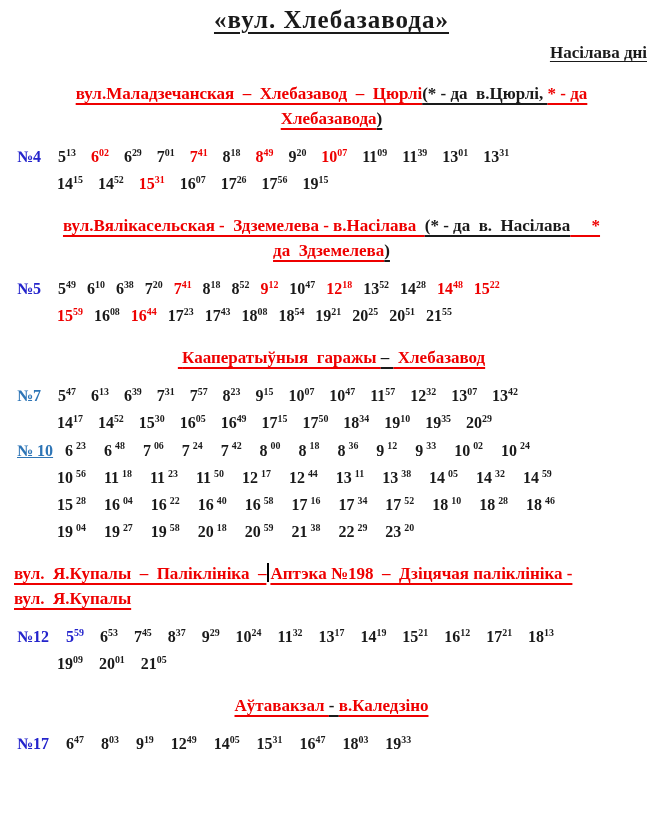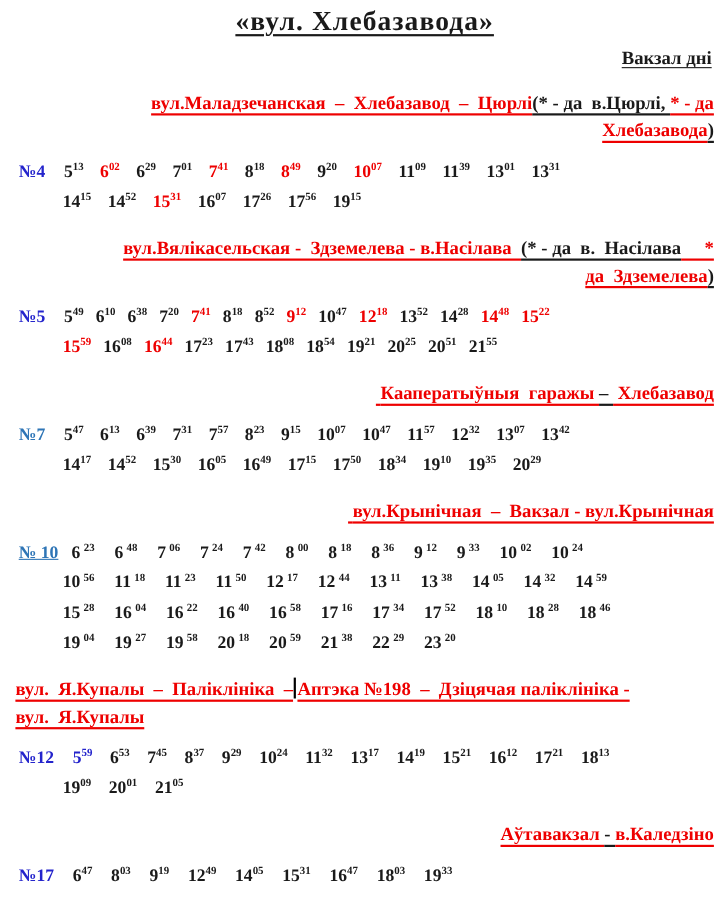--- a/index.html
+++ b/index.html
@@ -15,21 +15,21 @@
   }
   .workdays{
     text-align:right;font-size:17px;margin-top:9px;padding-right:2px;
     text-decoration:underline;text-underline-offset:3px;
   }
   .route-section{margin:0;}
   .route-header{
     font-size:17px;line-height:1.45;margin:19px 0 9px 0;
     white-space:pre-wrap;
   }
-  .route-header.center{text-align:right;}
+  .route-header.center{text-align:center;}
   .route-header.left{text-align:left;}
   .hpart{text-decoration:underline;text-decoration-thickness:1.5px;text-underline-offset:4px;}
   .caret{
     display:inline-block;width:2px;height:19px;background:#000;
     vertical-align:-3px;margin:0 1px;
   }
   .time-row{font-size:16px;line-height:23px;white-space:nowrap;padding-left:3px;}
   .time-row.cont{padding-left:43px;}
   .route-label{display:inline-block;margin-right:17px;font-size:16px;}
   .time{margin-right:15px;}
@@ -39,39 +39,38 @@
   [data-name="section-route-10"] .time{margin-right:18px;}
   [data-name="section-route-10"] .route-label{margin-right:12px;text-decoration:underline;}
   [data-name="section-route-12"] .time{margin-right:16px;}
   [data-name="section-route-17"] .time{margin-right:17px;}
 </style>
 </head>
 <body>
 
 <div class="page" data-name="timetable-document">
   <div class="doc-title" data-name="page-title">«вул.  Хлебазавода»</div>
-  <div class="workdays" data-name="workdays-label">Вакзал дні</div>
+  <div class="workdays" data-name="workdays-label">Насілава дні</div>
   <div id="sections" data-name="route-sections-container">
       <section class="route-section" data-name="section-route-4">
         <div class="route-header center" data-name="route-4-header"><span class="hpart" data-name="route-4-header-text" style="color: rgb(238, 0, 0); text-decoration-color: rgb(238, 0, 0);">вул.Маладзечанская  –  Хлебазавод  –  Цюрлі</span><span class="hpart" data-name="route-4-header-text" style="color: rgb(26, 26, 26); text-decoration-color: rgb(26, 26, 26);">(* - да  в.Цюрлі, </span><span class="hpart" data-name="route-4-header-text" style="color: rgb(238, 0, 0); text-decoration-color: rgb(238, 0, 0);">* - да</span><br><span class="hpart" data-name="route-4-header-text" style="color: rgb(238, 0, 0); text-decoration-color: rgb(238, 0, 0);">Хлебазавода</span><span class="hpart" data-name="route-4-header-text" style="color: rgb(26, 26, 26); text-decoration-color: rgb(26, 26, 26);">)</span></div>
         <div class="time-row" data-name="route-4-times-row-1"><span class="route-label" data-name="route-4-number-label" style="color: rgb(36, 36, 204);">№4</span><span class="time" data-name="departure-time" style="color: rgb(26, 26, 26);"><span>5</span><sup>13</sup></span><span class="time" data-name="departure-time" style="color: rgb(238, 0, 0);"><span>6</span><sup>02</sup></span><span class="time" data-name="departure-time" style="color: rgb(26, 26, 26);"><span>6</span><sup>29</sup></span><span class="time" data-name="departure-time" style="color: rgb(26, 26, 26);"><span>7</span><sup>01</sup></span><span class="time" data-name="departure-time" style="color: rgb(238, 0, 0);"><span>7</span><sup>41</sup></span><span class="time" data-name="departure-time" style="color: rgb(26, 26, 26);"><span>8</span><sup>18</sup></span><span class="time" data-name="departure-time" style="color: rgb(238, 0, 0);"><span>8</span><sup>49</sup></span><span class="time" data-name="departure-time" style="color: rgb(26, 26, 26);"><span>9</span><sup>20</sup></span><span class="time" data-name="departure-time" style="color: rgb(238, 0, 0);"><span>10</span><sup>07</sup></span><span class="time" data-name="departure-time" style="color: rgb(26, 26, 26);"><span>11</span><sup>09</sup></span><span class="time" data-name="departure-time" style="color: rgb(26, 26, 26);"><span>11</span><sup>39</sup></span><span class="time" data-name="departure-time" style="color: rgb(26, 26, 26);"><span>13</span><sup>01</sup></span><span class="time" data-name="departure-time" style="color: rgb(26, 26, 26);"><span>13</span><sup>31</sup></span></div>
         <div class="time-row cont" data-name="route-4-times-row-2"><span class="time" data-name="departure-time" style="color: rgb(26, 26, 26);"><span>14</span><sup>15</sup></span><span class="time" data-name="departure-time" style="color: rgb(26, 26, 26);"><span>14</span><sup>52</sup></span><span class="time" data-name="departure-time" style="color: rgb(238, 0, 0);"><span>15</span><sup>31</sup></span><span class="time" data-name="departure-time" style="color: rgb(26, 26, 26);"><span>16</span><sup>07</sup></span><span class="time" data-name="departure-time" style="color: rgb(26, 26, 26);"><span>17</span><sup>26</sup></span><span class="time" data-name="departure-time" style="color: rgb(26, 26, 26);"><span>17</span><sup>56</sup></span><span class="time" data-name="departure-time" style="color: rgb(26, 26, 26);"><span>19</span><sup>15</sup></span></div>
       </section>
       <section class="route-section" data-name="section-route-5">
         <div class="route-header center" data-name="route-5-header"><span class="hpart" data-name="route-5-header-text" style="color: rgb(238, 0, 0); text-decoration-color: rgb(238, 0, 0);">вул.Вялікасельская -  Здземелева - в.Насілава  </span><span class="hpart" data-name="route-5-header-text" style="color: rgb(26, 26, 26); text-decoration-color: rgb(26, 26, 26);">(* - да  в.  Насілава</span><span class="hpart" data-name="route-5-header-text" style="color: rgb(238, 0, 0); text-decoration-color: rgb(238, 0, 0);">     *</span><br><span class="hpart" data-name="route-5-header-text" style="color: rgb(238, 0, 0); text-decoration-color: rgb(238, 0, 0);">да  Здземелева</span><span class="hpart" data-name="route-5-header-text" style="color: rgb(26, 26, 26); text-decoration-color: rgb(26, 26, 26);">)</span></div>
         <div class="time-row" data-name="route-5-times-row-1"><span class="route-label" data-name="route-5-number-label" style="color: rgb(36, 36, 204);">№5</span><span class="time" data-name="departure-time" style="color: rgb(26, 26, 26);"><span>5</span><sup>49</sup></span><span class="time" data-name="departure-time" style="color: rgb(26, 26, 26);"><span>6</span><sup>10</sup></span><span class="time" data-name="departure-time" style="color: rgb(26, 26, 26);"><span>6</span><sup>38</sup></span><span class="time" data-name="departure-time" style="color: rgb(26, 26, 26);"><span>7</span><sup>20</sup></span><span class="time" data-name="departure-time" style="color: rgb(238, 0, 0);"><span>7</span><sup>41</sup></span><span class="time" data-name="departure-time" style="color: rgb(26, 26, 26);"><span>8</span><sup>18</sup></span><span class="time" data-name="departure-time" style="color: rgb(26, 26, 26);"><span>8</span><sup>52</sup></span><span class="time" data-name="departure-time" style="color: rgb(238, 0, 0);"><span>9</span><sup>12</sup></span><span class="time" data-name="departure-time" style="color: rgb(26, 26, 26);"><span>10</span><sup>47</sup></span><span class="time" data-name="departure-time" style="color: rgb(238, 0, 0);"><span>12</span><sup>18</sup></span><span class="time" data-name="departure-time" style="color: rgb(26, 26, 26);"><span>13</span><sup>52</sup></span><span class="time" data-name="departure-time" style="color: rgb(26, 26, 26);"><span>14</span><sup>28</sup></span><span class="time" data-name="departure-time" style="color: rgb(238, 0, 0);"><span>14</span><sup>48</sup></span><span class="time" data-name="departure-time" style="color: rgb(238, 0, 0);"><span>15</span><sup>22</sup></span></div>
         <div class="time-row cont" data-name="route-5-times-row-2"><span class="time" data-name="departure-time" style="color: rgb(238, 0, 0);"><span>15</span><sup>59</sup></span><span class="time" data-name="departure-time" style="color: rgb(26, 26, 26);"><span>16</span><sup>08</sup></span><span class="time" data-name="departure-time" style="color: rgb(238, 0, 0);"><span>16</span><sup>44</sup></span><span class="time" data-name="departure-time" style="color: rgb(26, 26, 26);"><span>17</span><sup>23</sup></span><span class="time" data-name="departure-time" style="color: rgb(26, 26, 26);"><span>17</span><sup>43</sup></span><span class="time" data-name="departure-time" style="color: rgb(26, 26, 26);"><span>18</span><sup>08</sup></span><span class="time" data-name="departure-time" style="color: rgb(26, 26, 26);"><span>18</span><sup>54</sup></span><span class="time" data-name="departure-time" style="color: rgb(26, 26, 26);"><span>19</span><sup>21</sup></span><span class="time" data-name="departure-time" style="color: rgb(26, 26, 26);"><span>20</span><sup>25</sup></span><span class="time" data-name="departure-time" style="color: rgb(26, 26, 26);"><span>20</span><sup>51</sup></span><span class="time" data-name="departure-time" style="color: rgb(26, 26, 26);"><span>21</span><sup>55</sup></span></div>
       </section>
       <section class="route-section" data-name="section-route-7">
         <div class="route-header center" data-name="route-7-header"><span class="hpart" data-name="route-7-header-text" style="color: rgb(238, 0, 0); text-decoration-color: rgb(238, 0, 0);"> Кааператыўныя  гаражы </span><span class="hpart" data-name="route-7-header-text" style="color: rgb(26, 26, 26); text-decoration-color: rgb(26, 26, 26);">– </span><span class="hpart" data-name="route-7-header-text" style="color: rgb(238, 0, 0); text-decoration-color: rgb(238, 0, 0);"> Хлебазавод</span></div>
         <div class="time-row" data-name="route-7-times-row-1"><span class="route-label" data-name="route-7-number-label" style="color: rgb(46, 117, 182);">№7</span><span class="time" data-name="departure-time" style="color: rgb(26, 26, 26);"><span>5</span><sup>47</sup></span><span class="time" data-name="departure-time" style="color: rgb(26, 26, 26);"><span>6</span><sup>13</sup></span><span class="time" data-name="departure-time" style="color: rgb(26, 26, 26);"><span>6</span><sup>39</sup></span><span class="time" data-name="departure-time" style="color: rgb(26, 26, 26);"><span>7</span><sup>31</sup></span><span class="time" data-name="departure-time" style="color: rgb(26, 26, 26);"><span>7</span><sup>57</sup></span><span class="time" data-name="departure-time" style="color: rgb(26, 26, 26);"><span>8</span><sup>23</sup></span><span class="time" data-name="departure-time" style="color: rgb(26, 26, 26);"><span>9</span><sup>15</sup></span><span class="time" data-name="departure-time" style="color: rgb(26, 26, 26);"><span>10</span><sup>07</sup></span><span class="time" data-name="departure-time" style="color: rgb(26, 26, 26);"><span>10</span><sup>47</sup></span><span class="time" data-name="departure-time" style="color: rgb(26, 26, 26);"><span>11</span><sup>57</sup></span><span class="time" data-name="departure-time" style="color: rgb(26, 26, 26);"><span>12</span><sup>32</sup></span><span class="time" data-name="departure-time" style="color: rgb(26, 26, 26);"><span>13</span><sup>07</sup></span><span class="time" data-name="departure-time" style="color: rgb(26, 26, 26);"><span>13</span><sup>42</sup></span></div>
         <div class="time-row cont" data-name="route-7-times-row-2"><span class="time" data-name="departure-time" style="color: rgb(26, 26, 26);"><span>14</span><sup>17</sup></span><span class="time" data-name="departure-time" style="color: rgb(26, 26, 26);"><span>14</span><sup>52</sup></span><span class="time" data-name="departure-time" style="color: rgb(26, 26, 26);"><span>15</span><sup>30</sup></span><span class="time" data-name="departure-time" style="color: rgb(26, 26, 26);"><span>16</span><sup>05</sup></span><span class="time" data-name="departure-time" style="color: rgb(26, 26, 26);"><span>16</span><sup>49</sup></span><span class="time" data-name="departure-time" style="color: rgb(26, 26, 26);"><span>17</span><sup>15</sup></span><span class="time" data-name="departure-time" style="color: rgb(26, 26, 26);"><span>17</span><sup>50</sup></span><span class="time" data-name="departure-time" style="color: rgb(26, 26, 26);"><span>18</span><sup>34</sup></span><span class="time" data-name="departure-time" style="color: rgb(26, 26, 26);"><span>19</span><sup>10</sup></span><span class="time" data-name="departure-time" style="color: rgb(26, 26, 26);"><span>19</span><sup>35</sup></span><span class="time" data-name="departure-time" style="color: rgb(26, 26, 26);"><span>20</span><sup>29</sup></span></div>
       </section>
       <section class="route-section" data-name="section-route-10">
-        <div class="route-header center" data-name="route-10-header"><span class="hpart" data-name="route-10-header-text" style="color: rgb(238, 0, 0); text-decoration-color: rgb(238, 0, 0);"> вул.Крынічная  –  Вакзал - вул.Крынічная</span></div>
         <div class="time-row" data-name="route-10-times-row-1"><span class="route-label" data-name="route-10-number-label" style="color: rgb(46, 117, 182);">№&nbsp;10</span><span class="time spaced" data-name="departure-time" style="color: rgb(26, 26, 26);"><span>6</span><sup>23</sup></span><span class="time spaced" data-name="departure-time" style="color: rgb(26, 26, 26);"><span>6</span><sup>48</sup></span><span class="time spaced" data-name="departure-time" style="color: rgb(26, 26, 26);"><span>7</span><sup>06</sup></span><span class="time spaced" data-name="departure-time" style="color: rgb(26, 26, 26);"><span>7</span><sup>24</sup></span><span class="time spaced" data-name="departure-time" style="color: rgb(26, 26, 26);"><span>7</span><sup>42</sup></span><span class="time spaced" data-name="departure-time" style="color: rgb(26, 26, 26);"><span>8</span><sup>00</sup></span><span class="time spaced" data-name="departure-time" style="color: rgb(26, 26, 26);"><span>8</span><sup>18</sup></span><span class="time spaced" data-name="departure-time" style="color: rgb(26, 26, 26);"><span>8</span><sup>36</sup></span><span class="time spaced" data-name="departure-time" style="color: rgb(26, 26, 26);"><span>9</span><sup>12</sup></span><span class="time spaced" data-name="departure-time" style="color: rgb(26, 26, 26);"><span>9</span><sup>33</sup></span><span class="time spaced" data-name="departure-time" style="color: rgb(26, 26, 26);"><span>10</span><sup>02</sup></span><span class="time spaced" data-name="departure-time" style="color: rgb(26, 26, 26);"><span>10</span><sup>24</sup></span></div>
         <div class="time-row cont" data-name="route-10-times-row-2"><span class="time spaced" data-name="departure-time" style="color: rgb(26, 26, 26);"><span>10</span><sup>56</sup></span><span class="time spaced" data-name="departure-time" style="color: rgb(26, 26, 26);"><span>11</span><sup>18</sup></span><span class="time spaced" data-name="departure-time" style="color: rgb(26, 26, 26);"><span>11</span><sup>23</sup></span><span class="time spaced" data-name="departure-time" style="color: rgb(26, 26, 26);"><span>11</span><sup>50</sup></span><span class="time spaced" data-name="departure-time" style="color: rgb(26, 26, 26);"><span>12</span><sup>17</sup></span><span class="time spaced" data-name="departure-time" style="color: rgb(26, 26, 26);"><span>12</span><sup>44</sup></span><span class="time spaced" data-name="departure-time" style="color: rgb(26, 26, 26);"><span>13</span><sup>11</sup></span><span class="time spaced" data-name="departure-time" style="color: rgb(26, 26, 26);"><span>13</span><sup>38</sup></span><span class="time spaced" data-name="departure-time" style="color: rgb(26, 26, 26);"><span>14</span><sup>05</sup></span><span class="time spaced" data-name="departure-time" style="color: rgb(26, 26, 26);"><span>14</span><sup>32</sup></span><span class="time spaced" data-name="departure-time" style="color: rgb(26, 26, 26);"><span>14</span><sup>59</sup></span></div>
         <div class="time-row cont" data-name="route-10-times-row-3"><span class="time spaced" data-name="departure-time" style="color: rgb(26, 26, 26);"><span>15</span><sup>28</sup></span><span class="time spaced" data-name="departure-time" style="color: rgb(26, 26, 26);"><span>16</span><sup>04</sup></span><span class="time spaced" data-name="departure-time" style="color: rgb(26, 26, 26);"><span>16</span><sup>22</sup></span><span class="time spaced" data-name="departure-time" style="color: rgb(26, 26, 26);"><span>16</span><sup>40</sup></span><span class="time spaced" data-name="departure-time" style="color: rgb(26, 26, 26);"><span>16</span><sup>58</sup></span><span class="time spaced" data-name="departure-time" style="color: rgb(26, 26, 26);"><span>17</span><sup>16</sup></span><span class="time spaced" data-name="departure-time" style="color: rgb(26, 26, 26);"><span>17</span><sup>34</sup></span><span class="time spaced" data-name="departure-time" style="color: rgb(26, 26, 26);"><span>17</span><sup>52</sup></span><span class="time spaced" data-name="departure-time" style="color: rgb(26, 26, 26);"><span>18</span><sup>10</sup></span><span class="time spaced" data-name="departure-time" style="color: rgb(26, 26, 26);"><span>18</span><sup>28</sup></span><span class="time spaced" data-name="departure-time" style="color: rgb(26, 26, 26);"><span>18</span><sup>46</sup></span></div>
         <div class="time-row cont" data-name="route-10-times-row-4"><span class="time spaced" data-name="departure-time" style="color: rgb(26, 26, 26);"><span>19</span><sup>04</sup></span><span class="time spaced" data-name="departure-time" style="color: rgb(26, 26, 26);"><span>19</span><sup>27</sup></span><span class="time spaced" data-name="departure-time" style="color: rgb(26, 26, 26);"><span>19</span><sup>58</sup></span><span class="time spaced" data-name="departure-time" style="color: rgb(26, 26, 26);"><span>20</span><sup>18</sup></span><span class="time spaced" data-name="departure-time" style="color: rgb(26, 26, 26);"><span>20</span><sup>59</sup></span><span class="time spaced" data-name="departure-time" style="color: rgb(26, 26, 26);"><span>21</span><sup>38</sup></span><span class="time spaced" data-name="departure-time" style="color: rgb(26, 26, 26);"><span>22</span><sup>29</sup></span><span class="time spaced" data-name="departure-time" style="color: rgb(26, 26, 26);"><span>23</span><sup>20</sup></span></div>
       </section>
       <section class="route-section" data-name="section-route-12">
         <div class="route-header left" data-name="route-12-header"><span class="hpart" data-name="route-12-header-text" style="color: rgb(238, 0, 0); text-decoration-color: rgb(238, 0, 0);">вул.  Я.Купалы  –  Паліклініка  –</span><span class="caret" data-name="text-cursor"></span><span class="hpart" data-name="route-12-header-text" style="color: rgb(238, 0, 0); text-decoration-color: rgb(238, 0, 0);">Аптэка №198  –  Дзіцячая паліклініка -</span><br><span class="hpart" data-name="route-12-header-text" style="color: rgb(238, 0, 0); text-decoration-color: rgb(238, 0, 0);">вул.  Я.Купалы</span></div>
         <div class="time-row" data-name="route-12-times-row-1"><span class="route-label" data-name="route-12-number-label" style="color: rgb(36, 36, 204);">№12</span><span class="time" data-name="departure-time" style="color: rgb(36, 36, 204);"><span>5</span><sup>59</sup></span><span class="time" data-name="departure-time" style="color: rgb(26, 26, 26);"><span>6</span><sup>53</sup></span><span class="time" data-name="departure-time" style="color: rgb(26, 26, 26);"><span>7</span><sup>45</sup></span><span class="time" data-name="departure-time" style="color: rgb(26, 26, 26);"><span>8</span><sup>37</sup></span><span class="time" data-name="departure-time" style="color: rgb(26, 26, 26);"><span>9</span><sup>29</sup></span><span class="time" data-name="departure-time" style="color: rgb(26, 26, 26);"><span>10</span><sup>24</sup></span><span class="time" data-name="departure-time" style="color: rgb(26, 26, 26);"><span>11</span><sup>32</sup></span><span class="time" data-name="departure-time" style="color: rgb(26, 26, 26);"><span>13</span><sup>17</sup></span><span class="time" data-name="departure-time" style="color: rgb(26, 26, 26);"><span>14</span><sup>19</sup></span><span class="time" data-name="departure-time" style="color: rgb(26, 26, 26);"><span>15</span><sup>21</sup></span><span class="time" data-name="departure-time" style="color: rgb(26, 26, 26);"><span>16</span><sup>12</sup></span><span class="time" data-name="departure-time" style="color: rgb(26, 26, 26);"><span>17</span><sup>21</sup></span><span class="time" data-name="departure-time" style="color: rgb(26, 26, 26);"><span>18</span><sup>13</sup></span></div>
         <div class="time-row cont" data-name="route-12-times-row-2"><span class="time" data-name="departure-time" style="color: rgb(26, 26, 26);"><span>19</span><sup>09</sup></span><span class="time" data-name="departure-time" style="color: rgb(26, 26, 26);"><span>20</span><sup>01</sup></span><span class="time" data-name="departure-time" style="color: rgb(26, 26, 26);"><span>21</span><sup>05</sup></span></div>
       </section>

